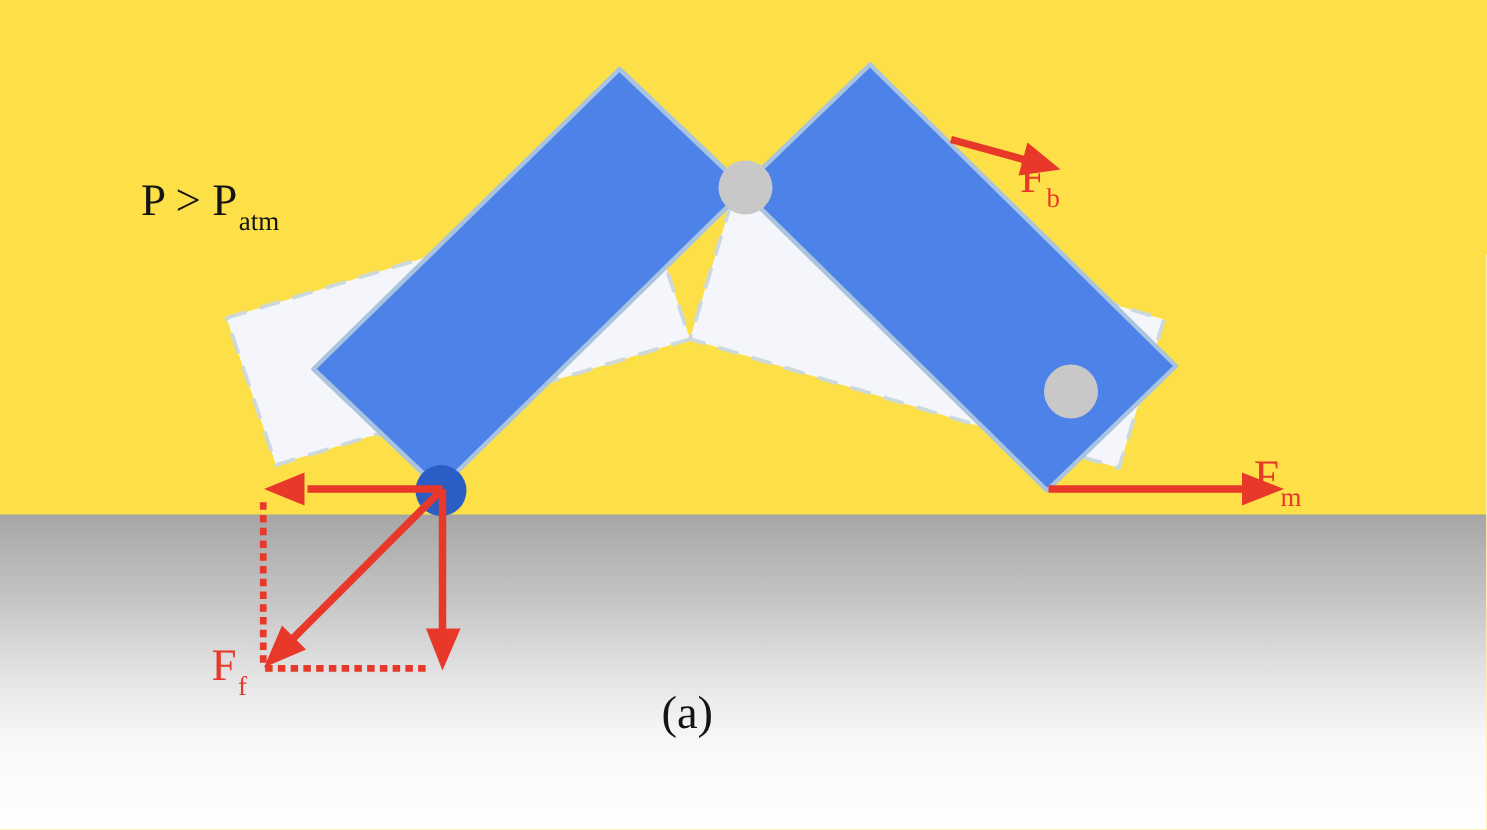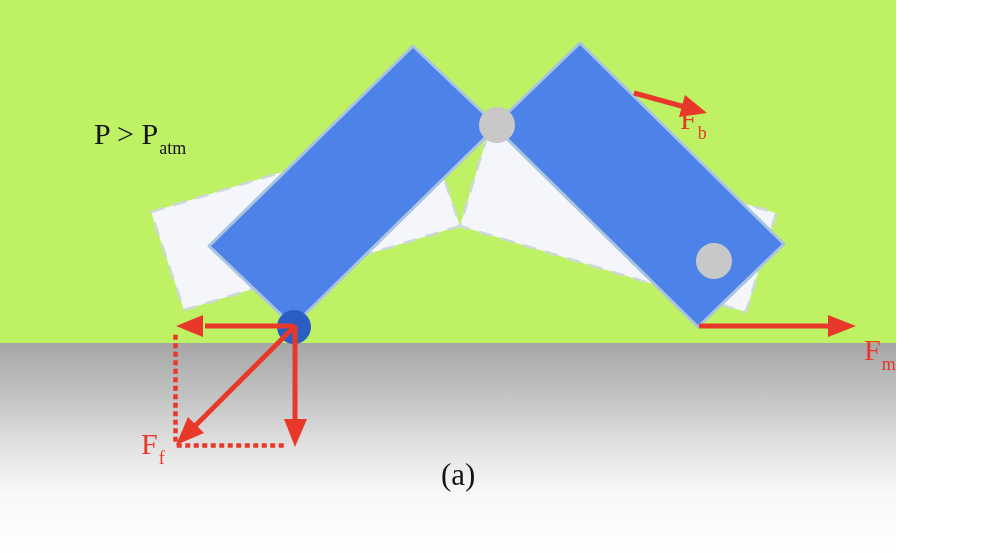--- a/index.html
+++ b/index.html
@@ -1,37 +1,37 @@
 <!DOCTYPE html>
 <html><head>
 <meta charset="utf-8">
 <style>
   html,body { margin:0; padding:0; background:#ffffff; }
   .canvas {
     position:relative;
-    width:896px; height:553px;
-    background:#bef264;
+    width:991px; height:553px;
+    background:#fde047;
     overflow:hidden;
     font-family:"Liberation Serif","DejaVu Serif",serif;
   }
   .canvas svg { position:absolute; left:0; top:0; }
 
   
   .link   { fill:#4d82e8; stroke:#a9c4df; stroke-width:3; stroke-linejoin:round; }
   .ghost  { fill:#f4f6fb; stroke:#ccd8da; stroke-width:2.5; stroke-dasharray:14 9; stroke-linejoin:round; }
   .shaft  { stroke:#e8382a; stroke-width:5; fill:none; }
   .head   { fill:#e8382a; stroke:none; }
   .dotted { stroke:#e8382a; stroke-width:4.5; stroke-dasharray:0.5 8; stroke-linecap:square; fill:none; }
 
   
   .lbl { position:absolute; line-height:1; font-size:30px; white-space:nowrap; }
   .lbl .subscript { font-size:18px; position:relative; top:10px; left:1px; }
   .pressure { color:#141414; left:94px; top:119px; }
   .fb { color:#e8382a; left:680px; top:104px; }
-  .fm { color:#e8382a; left:864px; top:303px;margin-top:32px; }
+  .fm { color:#e8382a; left:836px; top:303px; }
   .ff { color:#e8382a; left:141px; top:429px;text-align:right; }
   .caption { color:#141414; left:441px; top:459px; font-size:31px; }
 </style>
 </head>
 <body>
 
 <div class="canvas">
 
   <svg width="991" height="553" viewBox="0 0 991 553">
     <defs>

